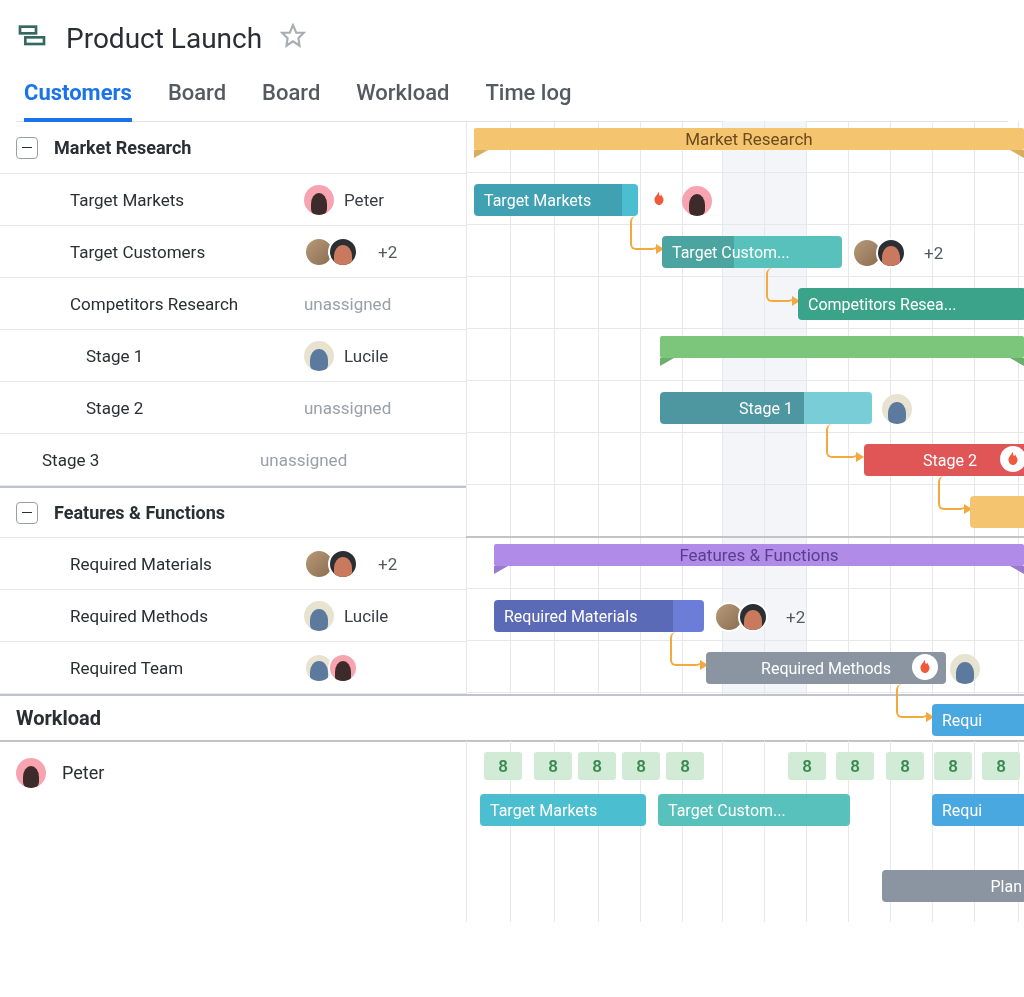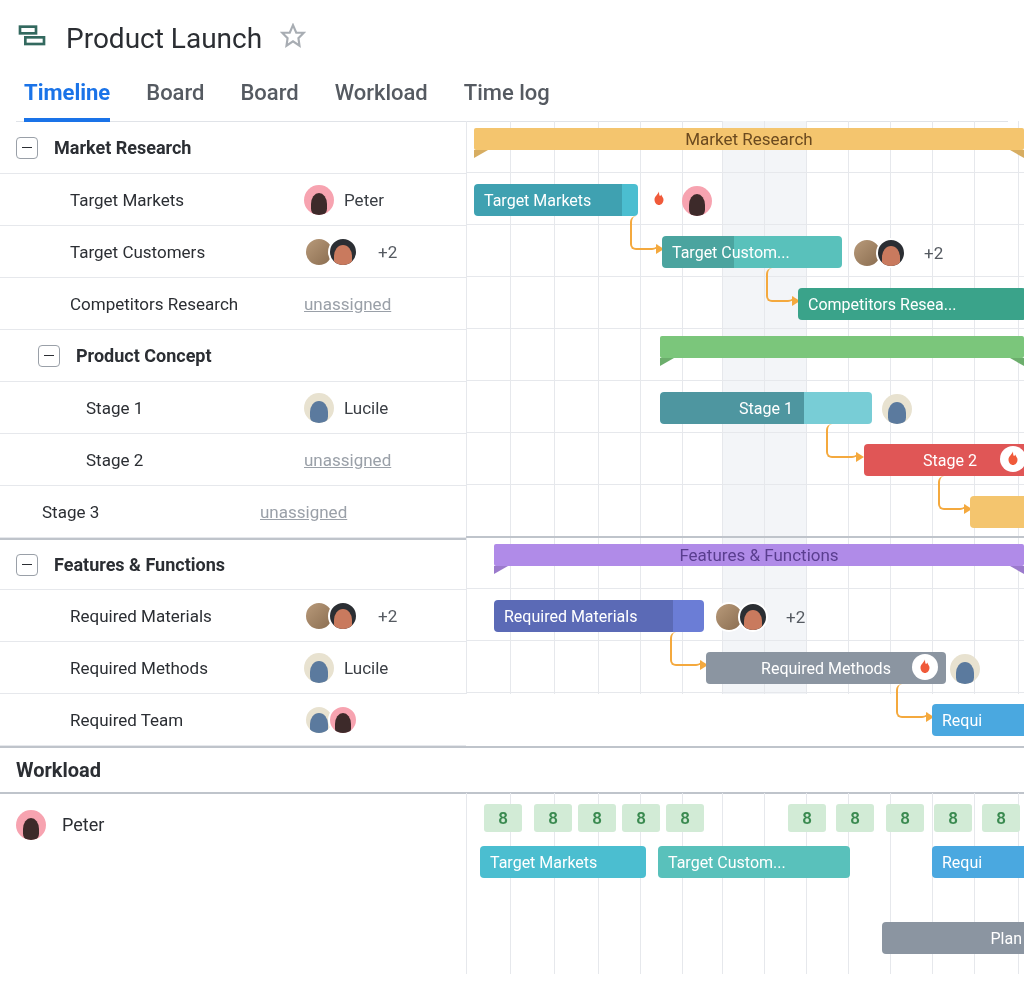--- a/index.html
+++ b/index.html
@@ -39,21 +39,21 @@
   .avatar-stack .avatar:first-child { margin-left: 0; }
   .avatar.peter { background: #f7a3b0; }
   .avatar.peter::after { content:""; width:16px; height:22px; background:#3d2a2a; border-radius:50% 50% 30% 30%; position:relative; top:4px; }
   .avatar.lucile { background: #e8e2d0; }
   .avatar.lucile::after { content:""; width:18px; height:22px; background:#5b7a9e; border-radius:50% 50% 30% 30%; position:relative; top:4px; }
   .avatar.a1 { background: linear-gradient(135deg,#b89a7a,#8a6d50); }
   .avatar.a2 { background: #2b2e33; }
   .avatar.a2::after{content:"";width:18px;height:22px;background:#c97a5e;border-radius:50% 50% 30% 30%;position:relative;top:4px;}
   .plus-count { font-size: 17px; color: #555a61; margin-left: 10px; }
   .assignee-name { font-size: 17px; color: #3a3e44; }
-  .unassigned { color: #9aa0a8; font-size: 17px; text-decoration: underline; }
+  .unassigned { color: #9aa0a8; font-size: 17px; }
   
   
   .timeline-bg { position: absolute; left:0; right:0; top:-1px; bottom:0; }
   .vline { position: absolute; top:0; bottom:0; width:1px; background:#e6e8ec; }
   .weekend { position: absolute; top:0; bottom:0; background: #f3f5f8; }
   .hline { position:absolute; left:0; right:0; height:1px; background:#e6e8ec; }
   
   .lane { position: absolute; left:0; right:0; height:52px; }
   
   .group-bar-wrap { position:absolute; height:30px; top:6px; }
@@ -109,21 +109,21 @@
         </svg>
     </span>
     <h1 class="page-title">Product Launch</h1>
     <span class="star-icon">
       <svg width="26" height="26" viewBox="0 0 24 24" fill="none" stroke="currentColor" stroke-width="2">
           <polygon points="12 2 15 9 22 9 17 14 18 21 12 17 6 21 7 14 2 9 9 9"></polygon>
         </svg>
     </span>
   </div>
   <div class="tabs">
-    <div class="tab active">Timeline</div>
+    <div class="tab active">Customers</div>
     <div class="tab">Board</div>
     <div class="tab">Board</div>
     <div class="tab">Workload</div>
     <div class="tab">Time log</div>
   </div>
 </div>
 
 <div class="main">
 
   <div class="left-panel">
@@ -149,26 +149,20 @@
             <span class="avatar a2"></span>
           </span>
         <span class="plus-count">+2</span>
       </span>
     </div>
     <div class="row task">
       <span class="task-name">Competitors Research</span>
       <span class="unassigned">unassigned</span>
     </div>
 
-    <div class="row subgroup">
-      <span class="collapse-btn">
-          <span class="minus"></span>
-        </span>
-      <span>Product Concept</span>
-    </div>
     <div class="row task" style="padding-left:86px">
       <span class="task-name" style="width:218px">Stage 1</span>
       <span class="assignee-cell">
         <span class="avatar lucile"></span>
         <span class="assignee-name">Lucile</span>
       </span>
     </div>
     <div class="row task" style="padding-left:86px">
       <span class="task-name" style="width:218px">Stage 2</span>
       <span class="unassigned">unassigned</span>

